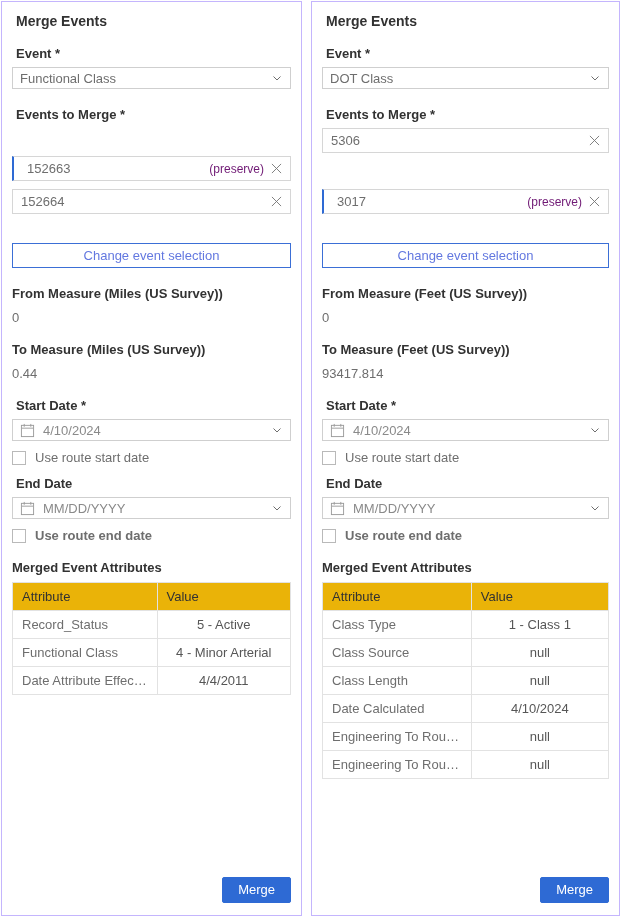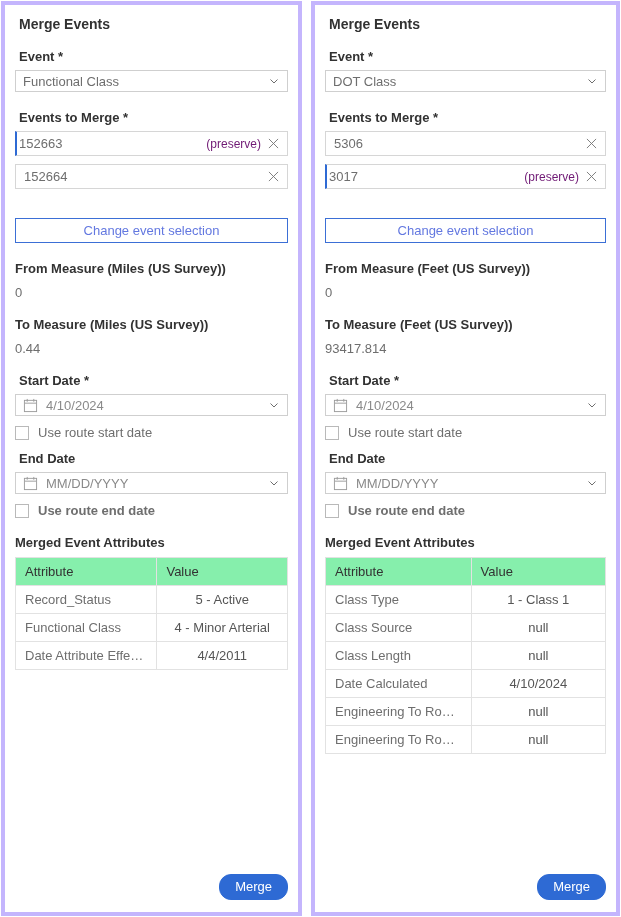--- a/index.html
+++ b/index.html
@@ -5,21 +5,21 @@
   * { box-sizing: border-box; }
   html,body { margin:0; padding:0; background:#fff; }
   body {
     width:621px; height:917px;
     font-family:"Liberation Sans", sans-serif;
     color:#323232;
     -webkit-font-smoothing:antialiased;
   }
   .wrap { display:flex; gap:9px; padding:1px; height:917px; }
   .panel {
-    border:4px solid #c4b5fd; background:#fff;
+    border:1px solid #c4b5fd; background:#fff;
     display:flex; flex-direction:column;
     padding:11px 10px 12px 10px;
   }
   .panel-left  { width:301px; }
   .panel-right { width:309px; }
 
   .panel-title { font-size:14px; font-weight:bold; color:#323232; margin:0 0 17px 4px; }
 
   .field-label { font-size:13px; font-weight:bold; color:#323232; margin:0 0 6px 4px; }
 
@@ -30,21 +30,21 @@
   }
   .select .sel-text { overflow:hidden; white-space:nowrap; }
   .mb18 { margin-bottom:18px; }
   .mb16 { margin-bottom:16px;font-weight:bold; }
 
   .event-input {
     height:25px; border:1px solid #d6d6d6; background:#fff;
     display:flex; align-items:center; padding:0 8px;
     font-size:13px; color:#6e6e6e; margin-bottom:8px;
   }
-  .event-input.preserved { border-left:2px solid #2e6ad4; padding-left:2px; }
+  .event-input.preserved { border-left:2px solid #2e6ad4; padding-left:13px;margin-top:28px; }
   .event-input .grow { flex:1; }
   .preserve-tag { color:#701a75; font-size:12px; margin-right:7px; }
   .x-btn { display:flex; align-items:center; cursor:pointer; }
 
   .outline-btn {
     margin-top:21px; height:25px; width:100%;
     border:1px solid #3b6fd6; background:#fff; color:#6378e0;
     font-size:13px; font-family:inherit; cursor:pointer;
     display:flex; align-items:center; justify-content:center;
   }
@@ -66,30 +66,30 @@
     margin-right:9px; flex:0 0 auto;
   }
   .check-row .txt { font-size:13px; color:#6e6e6e; }
 
   .table-title { font-size:13px; font-weight:bold; color:#323232; margin:6px 0 7px 0; }
   table.attrs { width:100%; border-collapse:collapse; font-size:13px; table-layout:fixed; }
   table.attrs th, table.attrs td {
     border:1px solid #e2e2e2; padding:6px 9px; text-align:left;
     overflow:hidden; white-space:nowrap; text-overflow:ellipsis;
   }
-  table.attrs th { background:#86efac; font-weight:normal; color:#323232; }
+  table.attrs th { background:#eab308; font-weight:normal; color:#323232; }
   table.attrs td.attr { color:#6e6e6e; }
   table.attrs td.val  { color:#565656;text-align:center; }
   col.c-attr { width:52%; }
 
   .merge-btn {
     margin-top:auto; align-self:flex-end;
     background:#2e6ad4; color:#fff; border:1px solid #2e6ad4;
     font-size:13px; font-family:inherit; padding:4px 15px 5px;
-    border-radius:12px; cursor:pointer;
+    border-radius:2px; cursor:pointer;
   }
 
   svg { display:block; }
 </style>
 </head>
 <body>
 
 <div class="wrap">
 
   <div class="panel panel-left">

